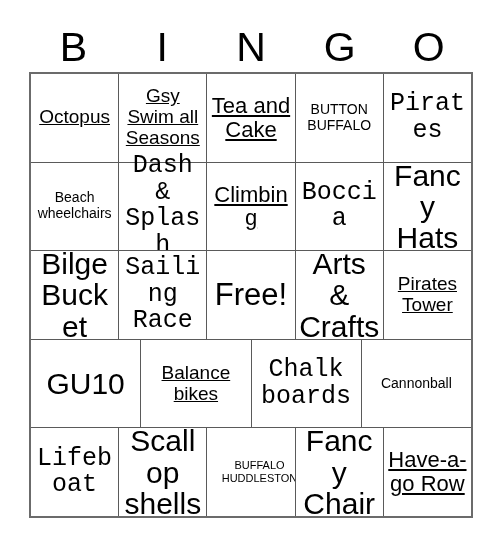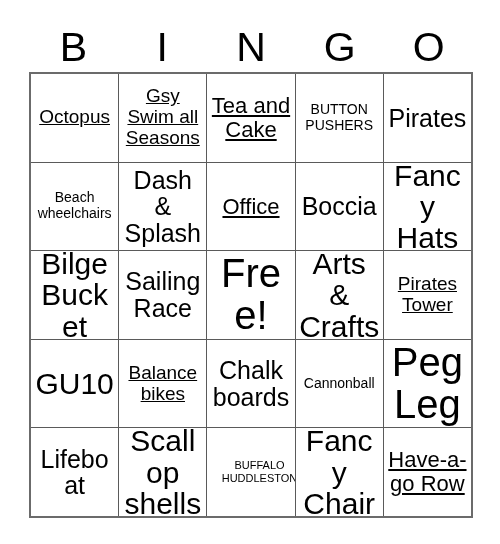--- a/index.html
+++ b/index.html
@@ -89,23 +89,23 @@
     line-height: 1.04;
     word-wrap: break-word;
     color: #000000;
   }
 
   
   .t-xs   { font-size: 11px; line-height: 1.18; margin-left: 17px; }
   .t-sm   { font-size: 14px; line-height: 1.14; }
   .t-md   { font-size: 19px; line-height: 1.10; text-decoration: underline; }
   .t-lg   { font-size: 22px; line-height: 1.08; text-decoration: underline; }
-  .t-xl   { font-size: 25px; line-height: 1.06; }
+  .t-xl   { font-size: 25px; line-height: 1.06; font-family: Liberation Mono, monospace; }
   .t-xxl  { font-size: 30px; line-height: 1.04; }
-  .t-free { font-size: 40px; line-height: 1.04; }
+  .t-free { font-size: 31px; line-height: 1.04; }
 </style>
 </head>
 <body>
 
 <div id="card">
 
   <div id="header">
     <div class="header-letter">B</div>
     <div class="header-letter">I</div>
     <div class="header-letter">N</div>
@@ -119,36 +119,36 @@
       <div class="cell">
           <span class="cell-text t-md">Octopus</span>
         </div>
       <div class="cell">
           <span class="cell-text t-md">Gsy Swim all Seasons</span>
         </div>
       <div class="cell">
           <span class="cell-text t-lg">Tea and Cake</span>
         </div>
       <div class="cell">
-          <span class="cell-text t-sm">BUTTON PUSHERS</span>
+          <span class="cell-text t-sm">BUTTON BUFFALO</span>
         </div>
       <div class="cell">
           <span class="cell-text t-xl">Pirates</span>
         </div>
     </div>
 
     <div class="grid-row">
       <div class="cell">
           <span class="cell-text t-sm">Beach wheelchairs</span>
         </div>
       <div class="cell">
           <span class="cell-text t-xl">Dash &amp; Splash</span>
         </div>
       <div class="cell">
-          <span class="cell-text t-lg">Office</span>
+          <span class="cell-text t-lg">Climbing</span>
         </div>
       <div class="cell">
           <span class="cell-text t-xl">Boccia</span>
         </div>
       <div class="cell">
           <span class="cell-text t-xxl">Fancy Hats</span>
         </div>
     </div>
 
     <div class="grid-row">
@@ -174,23 +174,20 @@
           <span class="cell-text t-xxl">GU10</span>
         </div>
       <div class="cell">
           <span class="cell-text t-md">Balance bikes</span>
         </div>
       <div class="cell">
           <span class="cell-text t-xl">Chalk boards</span>
         </div>
       <div class="cell">
           <span class="cell-text t-sm">Cannonball</span>
-        </div>
-      <div class="cell">
-          <span class="cell-text t-free">Peg Leg</span>
         </div>
     </div>
 
     <div class="grid-row">
       <div class="cell">
           <span class="cell-text t-xl">Lifeboat</span>
         </div>
       <div class="cell">
           <span class="cell-text t-xxl">Scallop shells</span>
         </div>

